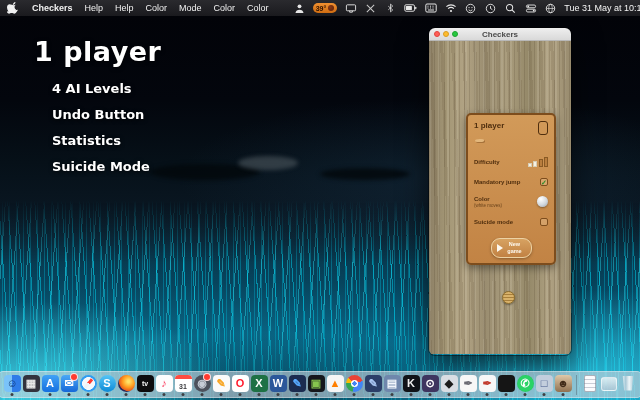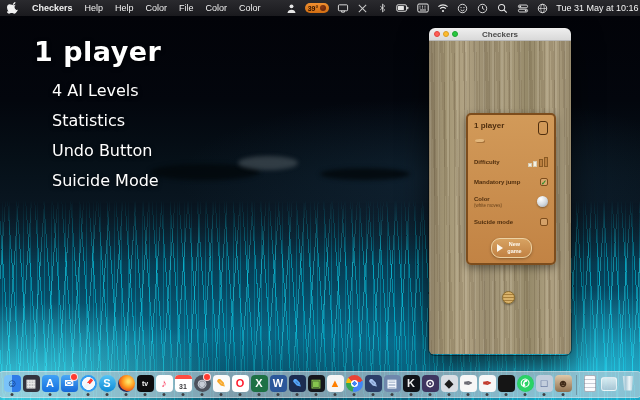--- a/index.html
+++ b/index.html
@@ -44,21 +44,21 @@
     border-radius:5px; padding:1px 3px; height:10px; }
   .temp-badge .tval { font-size:7px; font-weight:bold; color:#2e1200; line-height:1; }
   .temp-badge .moon { width:6px; height:6px; border-radius:50%; background:radial-gradient(circle at 35% 35%, #8a3a14, #5e2008); }
   .mb-clock { font-size:9px; color:#f4f4f4; white-space:nowrap; }
 
   
   .overlay { position:absolute; left:34px; top:36px; color:#fff; z-index:5;
     font-family:"DejaVu Sans", sans-serif; text-shadow:0 1px 4px rgba(0,0,0,.85); }
   .overlay .headline { font-size:27px; font-weight:bold; letter-spacing:.5px; }
   .overlay .bullets { margin:14px 0 0 18px; display:flex; flex-direction:column; gap:11px; }
-  .overlay .bullet { font-size:16px; font-weight:normal; }
+  .overlay .bullet { font-size:13px; font-weight:bold; }
 
   
   .cwindow { position:absolute; left:429px; top:28px; width:142px; height:327px;
     border-radius:6px; overflow:hidden; box-shadow:0 12px 30px rgba(0,0,0,.65), 0 0 0 1px rgba(0,0,0,.4); z-index:10; }
   .titlebar { height:13px; background:linear-gradient(180deg,#efefef,#d9d9d9);
     display:flex; align-items:center; padding:0 5px; position:relative; border-bottom:1px solid #b8b8b8; }
   .lights { display:flex; gap:3px; }
   .light { width:6px; height:6px; border-radius:50%; }
   .light.red { background:#ff5f57; border:.5px solid #e0443e; }
   .light.yellow { background:#febc2e; border:.5px solid #d89c22; }
@@ -155,21 +155,21 @@
           <path fill="#f1f1f1" d="M8.2 1.1c.1.8-.3 1.6-.8 2.1-.5.6-1.3 1-2 .9-.1-.8.3-1.6.8-2.1.5-.6 1.4-1 2-.9zM10.9 9.4c-.4.9-.6 1.3-1.1 2-.7 1-1.7 2.3-2.9 2.3-1.1 0-1.4-.7-2.8-.7s-1.8.7-2.8.7C.1 13.7-.8 12.5-1.5 11.5" transform="translate(1,-1)"></path>
           <path fill="#f1f1f1" d="M6 4.4c1 0 1.6.6 2.4.6.7 0 1.6-.5 2.4-.5-1.1.7-1.6 1.6-1.6 2.8 0 1.3.8 2.3 1.8 2.7-.3.8-.6 1.3-1 1.9-.6.9-1.3 1.8-2.2 1.8-.8 0-1.1-.5-2.1-.5s-1.3.5-2.1.5c-.9 0-1.5-.8-2.2-1.7C.5 10.5 0 8.9 0 7.4 0 5 1.6 3.8 3.1 3.8c.9 0 1.9.6 2.9.6z" transform="translate(0,-1) scale(0.9)"></path>
         </svg>
     </span>
     <span class="appname" data-name="app-menu-title">Checkers</span>
     <span class="menus" data-name="menu-list">
 
     <span class="menu-item" data-name="menu-item">Help</span>
         <span class="menu-item" data-name="menu-item">Help</span>
         <span class="menu-item" data-name="menu-item">Color</span>
-        <span class="menu-item" data-name="menu-item">File</span>
+        <span class="menu-item" data-name="menu-item">Mode</span>
         <span class="menu-item" data-name="menu-item">Color</span>
         <span class="menu-item" data-name="menu-item">Color</span>
       </span>
     <span class="mb-spacer" data-name="menu-bar-spacer"></span>
     <span class="status" data-name="status-icons">
       <span class="sticon" data-name="user-switch-icon">
         <svg width="11" height="11" viewBox="0 0 12 12">
             <circle cx="6" cy="3.6" r="2.1" fill="#e6e6e6"></circle>
             <path d="M1.6 10.8a4.5 4.2 0 0 1 8.8 0z" fill="#e6e6e6"></path>
           </svg>
@@ -250,22 +250,22 @@
       </span>
       <span class="mb-clock" data-name="menu-bar-clock">Tue 31 May at  10:16</span>
     </span>
   </div>
 
   <div class="overlay" data-name="feature-overlay">
     <div class="headline" data-name="feature-headline">1 player</div>
     <div class="bullets" data-name="feature-list">
 
     <div class="bullet" data-name="feature-item">4 AI Levels</div>
+        <div class="bullet" data-name="feature-item">Undo Button</div>
         <div class="bullet" data-name="feature-item">Statistics</div>
-        <div class="bullet" data-name="feature-item">Undo Button</div>
         <div class="bullet" data-name="feature-item">Suicide Mode</div>
       </div>
   </div>
 
   <div class="cwindow" data-name="checkers-window">
     <div class="titlebar" data-name="window-titlebar">
       <span class="lights" data-name="traffic-lights">
         <span class="light red" data-name="close-button"></span>
         <span class="light yellow" data-name="minimize-button"></span>
         <span class="light green" data-name="zoom-button"></span>

